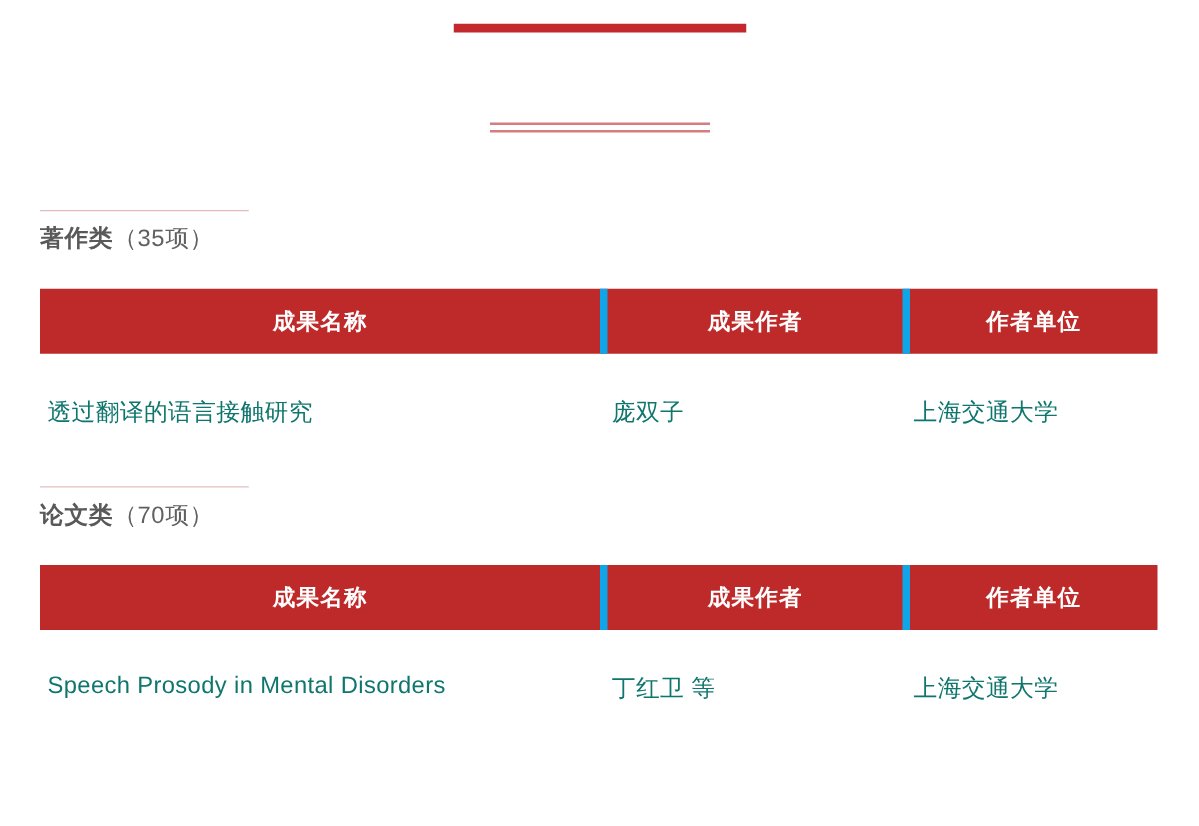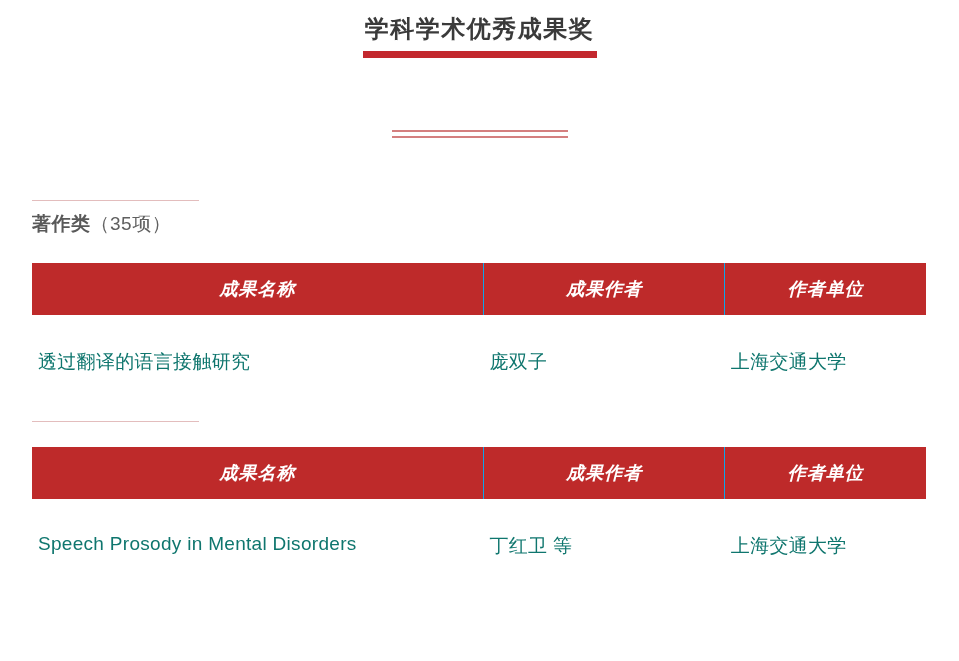--- a/index.html
+++ b/index.html
@@ -53,39 +53,37 @@
     table-layout: fixed;
   }
   table.award-table th {
     background: #be2a2a;
     color: #ffffff;
     font-size: 18px; font-weight: bold;
     height: 52px;
     text-align: center;
     vertical-align: middle;
     letter-spacing: 1px;
-    font-style: italic;
   }
-  table.award-table th + th { border-left: 1px solid #0ea5e9; }
+  table.award-table th + th { border-left: 6px solid #0ea5e9; }
   table.award-table td {
     font-size: 19px;
     color: #0f766e;
     text-align: left;
     vertical-align: top;
     padding: 34px 0 27px 6px;
     letter-spacing: 0.3px;
     white-space: nowrap;
     overflow: hidden;
   }
 </style>
 </head>
 <body>
 
 <div class="title-block">
-  <div class="page-title">学科学术优秀成果奖</div>
   <div class="title-underline"></div>
 </div>
 
 <div class="prize-block">
   <div class="double-underline">
     <div class="rule-line"></div>
     <div class="rule-line"></div>
   </div>
 </div>
 
@@ -113,20 +111,21 @@
           <td>透过翻译的语言接触研究</td>
           <td>庞双子</td>
           <td>上海交通大学</td>
         </tr>
       </tbody>
     </table>
   </div>
 
   <div class="section-papers">
     <div class="section-rule"></div>
+    <div class="section-heading"><span class="section-name">论文类</span><span class="section-count">（70项）</span></div>
 
     <table class="award-table">
       <colgroup>
         <col style="width:50.5%">
         <col style="width:27%">
         <col style="width:22.5%">
       </colgroup>
       <thead>
         <tr>
           <th>成果名称</th>

